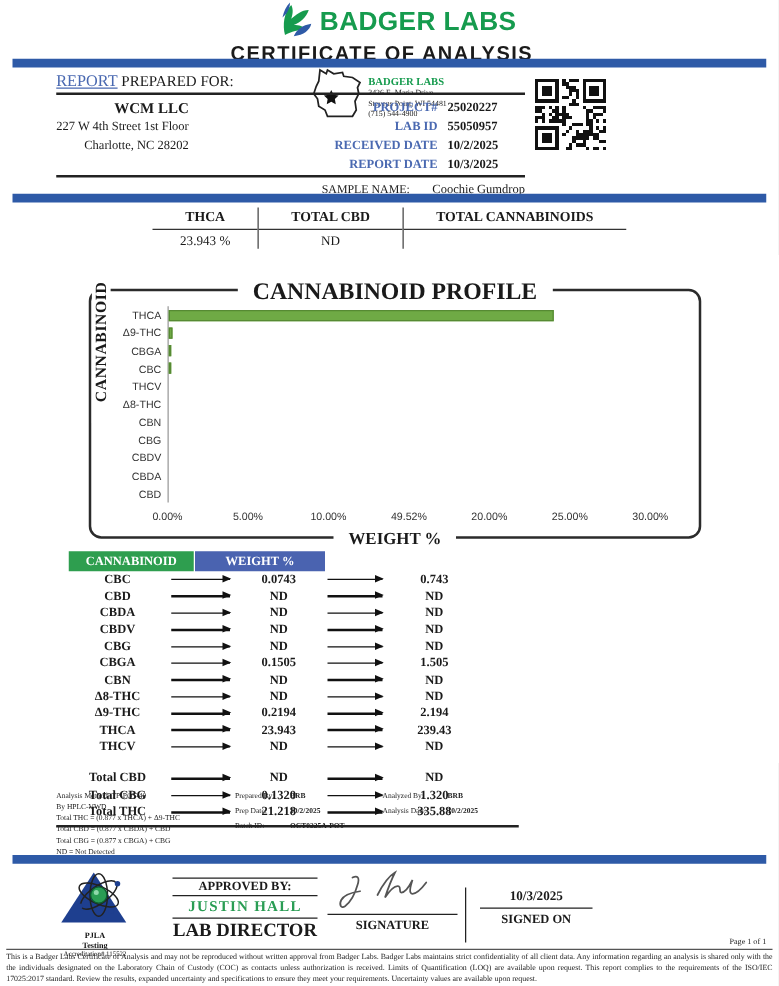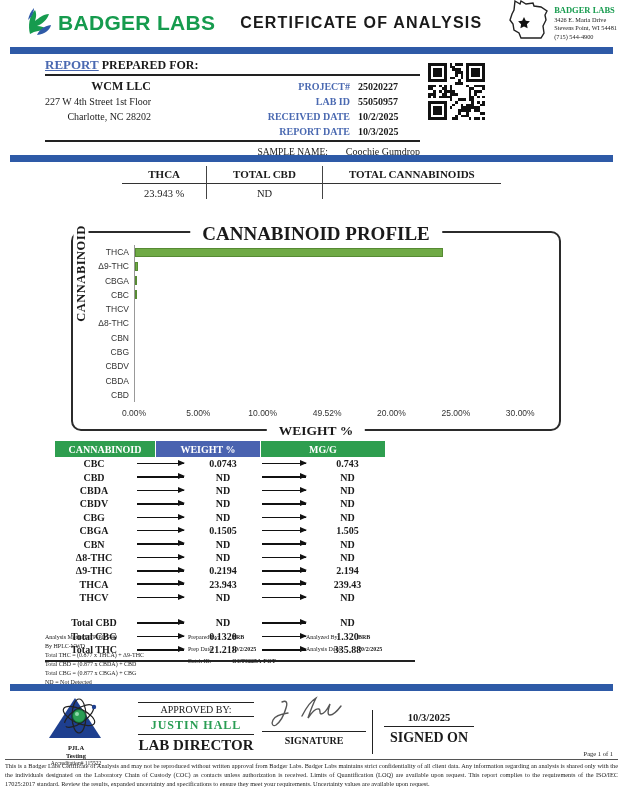--- a/index.html
+++ b/index.html
@@ -1,33 +1,33 @@
 <!DOCTYPE html>
 <html><head>
 <meta charset="utf-8">
 <style>
   html,body{margin:0;padding:0;background:#e8e8e8;}
   .page{position:relative;width:623px;height:789px;background:#fff;margin:0 auto;
         font-family:"Liberation Serif",serif;color:#1a1a1a;overflow:hidden;}
 
   
-  .header{position:absolute;top:0;left:0;right:0;height:46px;display:flex;align-items:center;}
+  .header{position:absolute;top:0;left:0;right:12px;height:46px;display:flex;align-items:center;flex-direction:column;}
   .brand{display:flex;align-items:center;gap:5px;margin-left:27px;}
   .brand-text{font-family:"Liberation Sans",sans-serif;font-weight:bold;font-size:21px;color:#169b4e;letter-spacing:.3px;}
   .coa-title{flex:1;text-align:center;font-family:"Liberation Sans",sans-serif;font-weight:bold;
              font-size:16px;letter-spacing:1.2px;color:#1a1a1a;}
   .lab-block{display:flex;align-items:center;gap:3px;margin-right:6px;}
   .lab-text{font-size:6.3px;line-height:1.35;color:#222;}
   .lab-name{font-weight:bold;color:#169b4e;font-size:8.5px;}
   .bluebar{position:absolute;left:10px;right:10px;height:7px;background:#2e5aa7;}
   .bar1{top:47px}.bar2{top:155px}.bar3{top:684px}
 
   
   .report{position:absolute;top:57px;left:45px;width:375px;}
-  .rep-head{font-size:12px;font-weight:bold;}
+  .rep-head{font-size:12px;font-weight:normal;}
   .rep-word{color:#4a69b1;font-size:13px;text-decoration:underline;}
   .hline{border-top:2px solid #222;margin:1px 0 2px 0;}
   .rep-cols{display:flex;justify-content:space-between;}
   .client{font-size:10px;line-height:1.45;text-align:right;}
   .client-name{font-weight:bold;font-size:12px;}
   .meta{margin-top:1px;}
   .meta-row{display:flex;justify-content:flex-end;font-size:10px;line-height:1.5;}
   .meta-label{color:#4a69b1;font-weight:bold;text-align:right;}
   .meta-value{font-weight:bold;width:62px;text-align:left;margin-left:8px;}
   .sample-row{margin-top:4px;font-size:9.5px;text-align:right;}
@@ -84,30 +84,30 @@
   .fn-label{width:44px;}
   .fn-val{font-weight:bold;}
 
   
   .approval{position:absolute;top:694px;left:0;right:0;height:66px;}
   .pjla{position:absolute;left:42px;top:2px;width:68px;text-align:center;}
   .pjla-text{font-size:6.5px;font-weight:bold;line-height:1.2;color:#111;}
   .pjla-acc{font-size:5.5px;font-weight:normal;}
   .approved{position:absolute;left:138px;top:8px;width:116px;text-align:center;}
   .ap-line{border-top:1.5px solid #222;}
-  .ap-label{font-weight:normal;font-size:10px;padding:1px 0;}
+  .ap-label{font-weight:bold;font-size:10px;padding:1px 0;}
   .ap-name{font-weight:bold;font-size:12px;letter-spacing:1px;color:#2a9d54;padding:1px 0;}
   .ap-role{font-weight:bold;font-size:15px;padding-top:2px;}
   .sig-block{position:absolute;left:262px;top:0px;width:104px;text-align:center;}
   .sig-img{height:36px;}
   .sig-label{font-weight:bold;font-size:10px;border-top:1.5px solid #222;padding-top:3px;margin-top:1px;}
   .vdiv{position:absolute;left:372px;top:16px;height:44px;border-left:1.5px solid #222;}
   .signed{position:absolute;left:384px;top:18px;width:90px;text-align:center;}
   .signed-date{font-weight:bold;font-size:10.5px;padding-bottom:3px;}
-  .signed-label{font-weight:bold;font-size:14px;border-top:1.5px solid #222;padding-top:3px;}
+  .signed-label{font-weight:bold;font-size:10px;border-top:1.5px solid #222;padding-top:3px;}
 
   
   .page-num{position:absolute;top:750px;right:10px;font-size:6.5px;}
   .foot-line{position:absolute;top:759px;left:5px;right:5px;border-top:1px solid #555;}
   .disclaimer{position:absolute;top:761px;left:5px;right:5px;font-size:6.3px;line-height:1.45;
               text-align:justify;color:#222;}
 </style>
 </head>
 <body>
 
@@ -378,21 +378,20 @@
         <span class="ctick" style="left: 78.125%;">25.00%</span>
         <span class="ctick" style="left: 93.75%;">30.00%</span>
       </div>
     <div class="chart-xlabel">WEIGHT %</div>
   </div>
 
   <div class="rtable">
     <div class="rhead">
       <div class="h-green">CANNABINOID</div>
       <div class="h-blue">WEIGHT %</div>
-      <div class="h-green">MG/G</div>
     </div>
     <div>
         <div class="rrow">
           <span class="rname">CBC</span>
           <div class="arr"></div>
           <span class="rval">0.0743</span>
           <div class="arr"></div>
           <span class="rval">0.743</span>
         </div>
         <div class="rrow">

